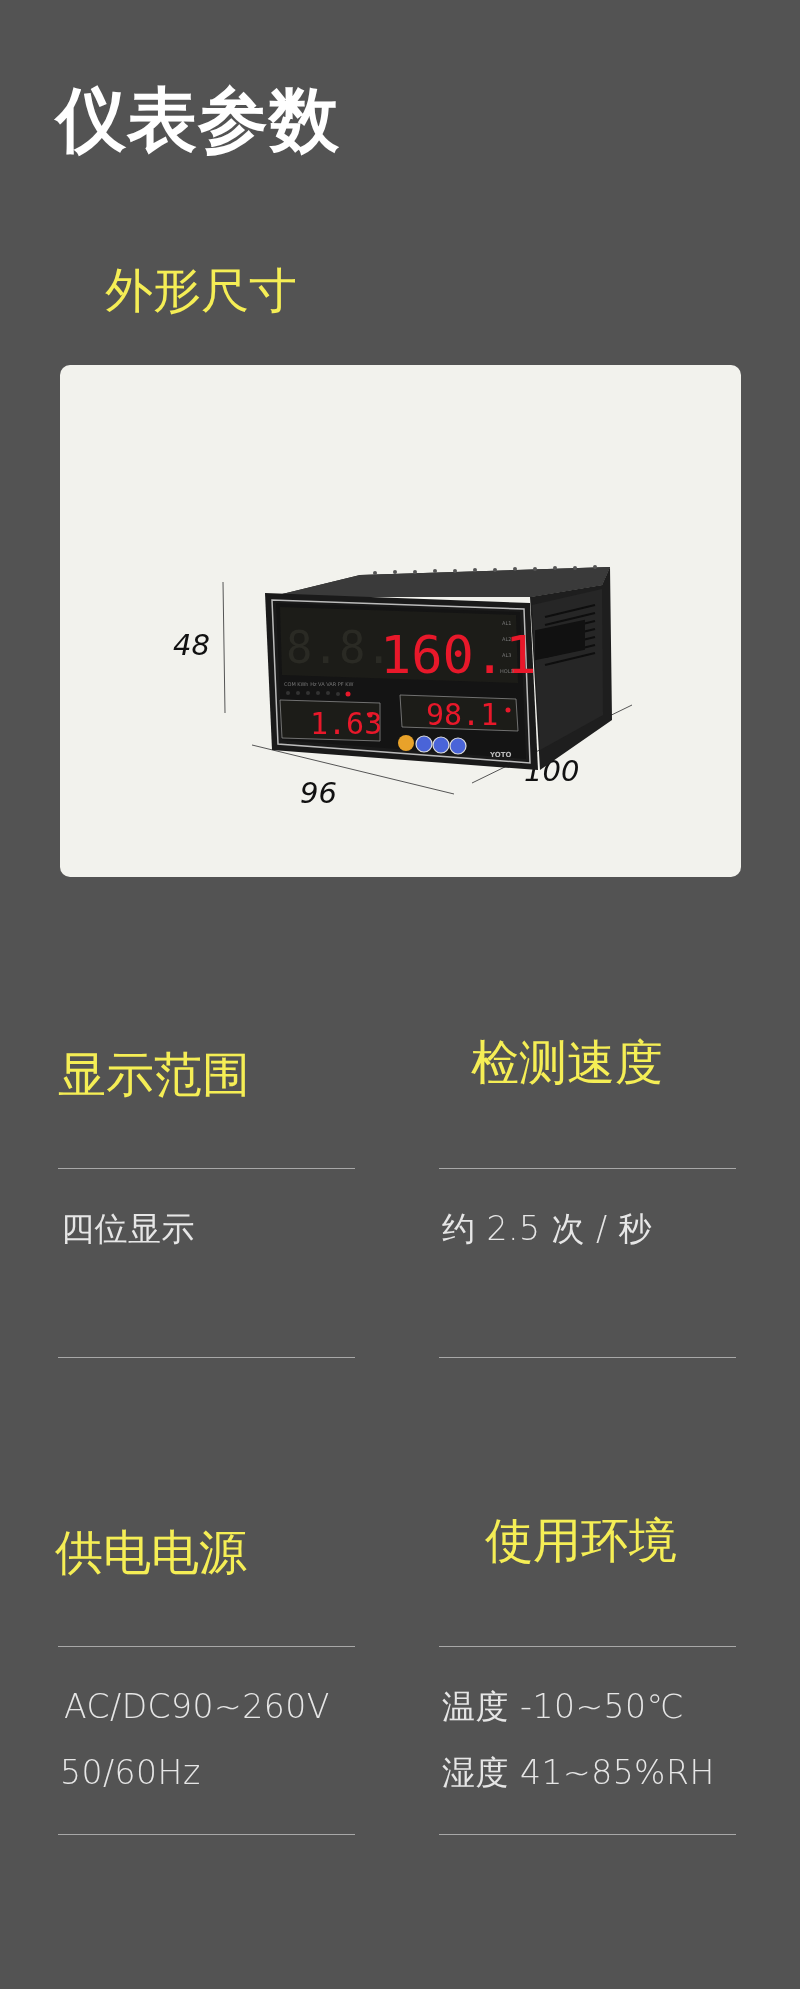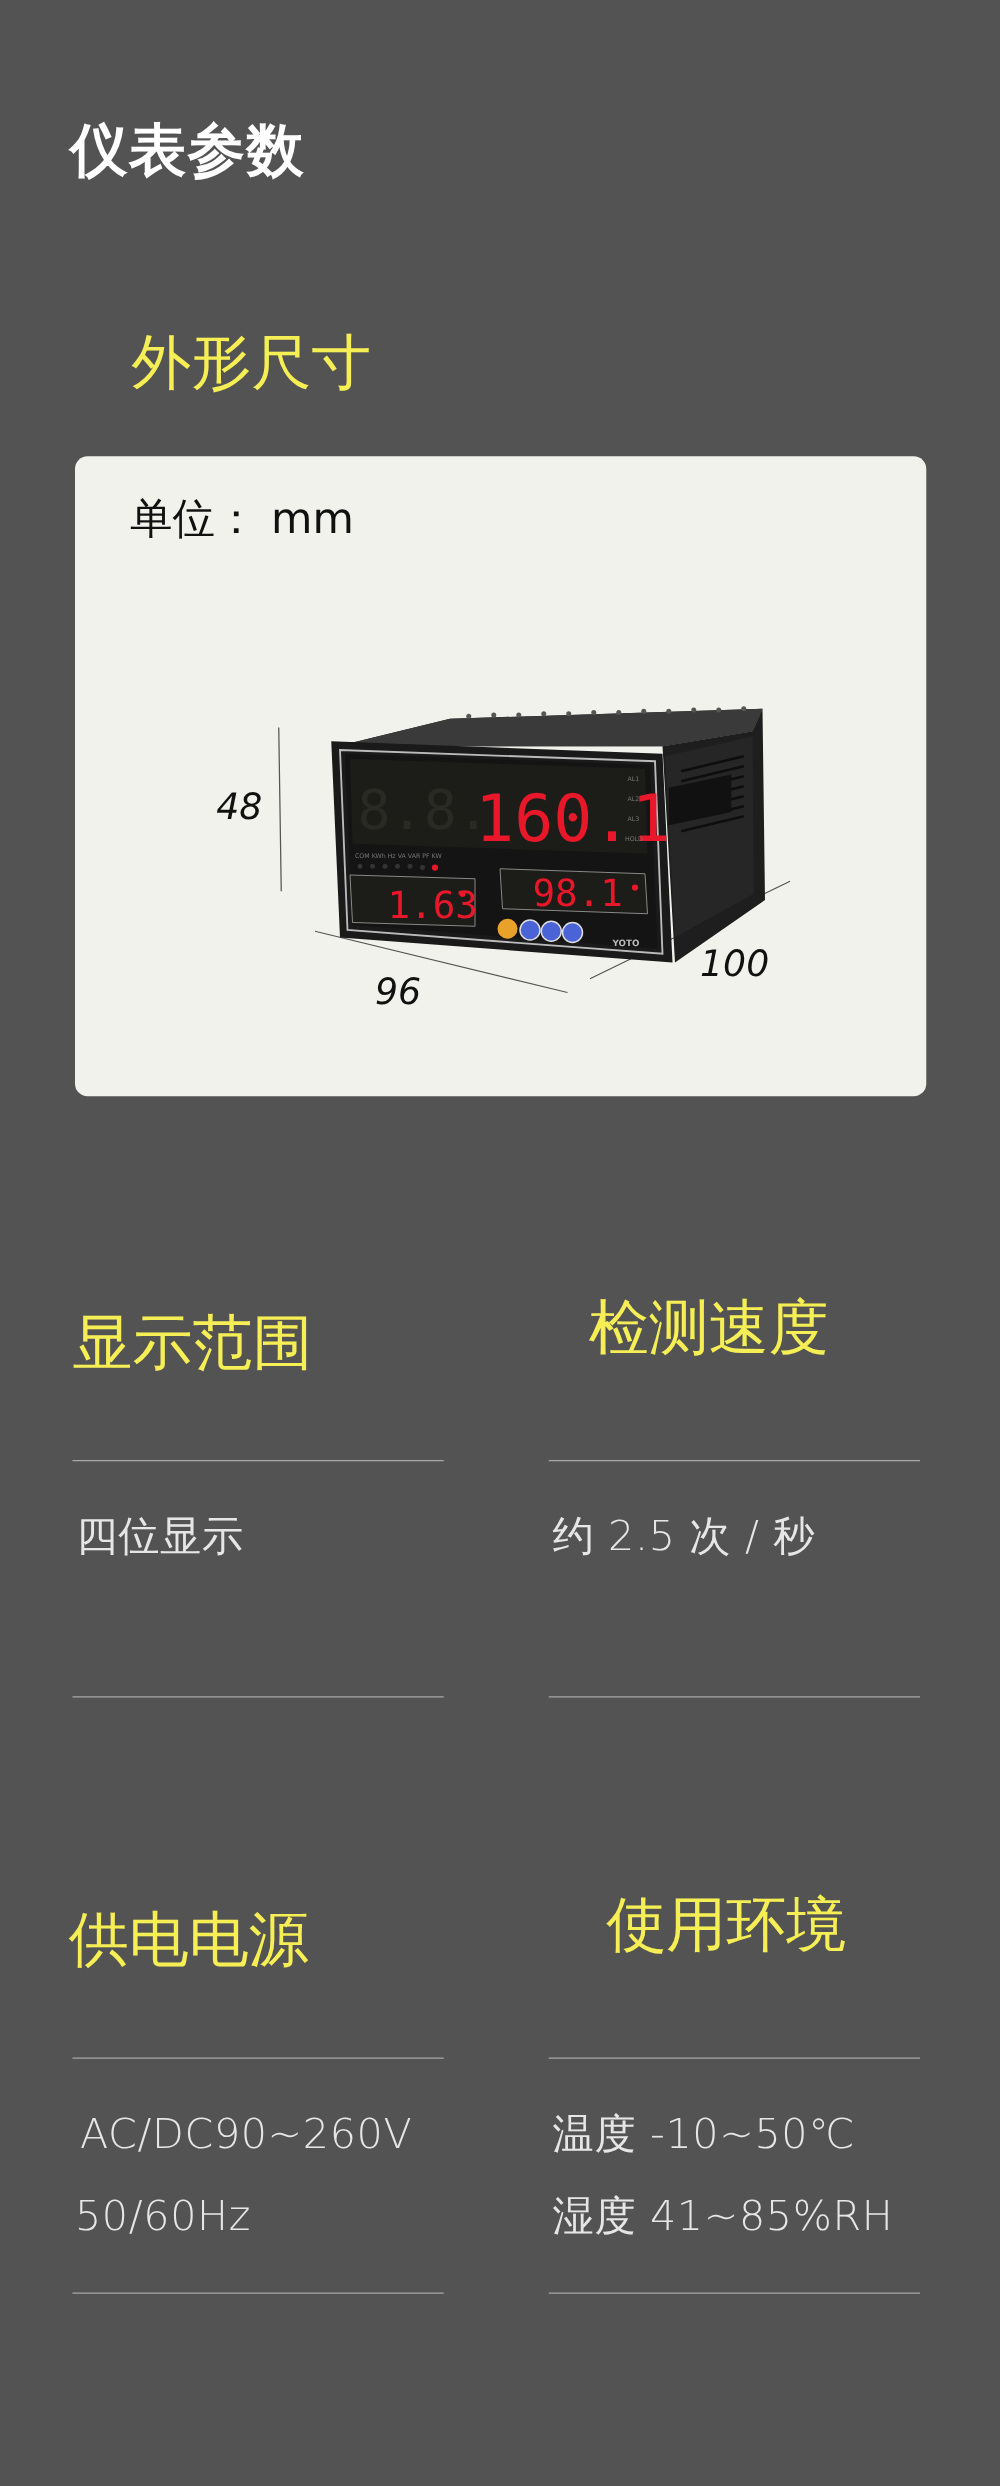--- a/index.html
+++ b/index.html
@@ -6,21 +6,21 @@
     body {
       width: 800px; height: 1989px;
       background: #535353;
       position: relative;
       overflow: hidden;
       font-family: "DejaVu Sans", "Liberation Sans", sans-serif;
     }
     .abs { position: absolute; }
     .page-title {
       left: 56px; top: 78px;
-      font-size: 46px; line-height: 84px;
+      font-size: 70px; line-height: 84px;
       color: #ffffff; font-weight: bold;
       letter-spacing: 1px;
       white-space: nowrap;
     }
     .section-title {
       font-size: 48px; line-height: 56px;
       color: #f5ee55;
       white-space: nowrap;
     }
     .dim-title { left: 58px; top: 262px; margin-left: 47px; }
@@ -57,31 +57,30 @@
     .col-right { left: 439px; margin-left: 32px; }
   </style>
 </head>
 <body>
 
 <div class="abs page-title">仪表参数</div>
 
 <div class="abs section-title dim-title">外形尺寸</div>
 
 <div class="abs card">
-  <div class="abs unit-label">单位：  mm</div>
 
   <svg class="abs" style="left:0;top:0" width="681" height="512" viewBox="0 0 681 512">
     <line x1="163" y1="217" x2="165" y2="348" stroke="#555" stroke-width="1"></line>
     <line x1="192" y1="380" x2="394" y2="429" stroke="#555" stroke-width="1"></line>
     <line x1="412" y1="418" x2="572" y2="340" stroke="#555" stroke-width="1"></line>
   </svg>
 
   <div class="abs dim-label" style="left:113px;top:264px">48</div>
   <div class="abs dim-label" style="left:240px;top:412px">96</div>
-  <div class="abs dim-label" style="left:500px;top:390px">100</div>
+  <div class="abs dim-label" style="left:464px;top:390px">100</div>
 
   <svg class="abs" style="left:180px;top:180px" width="400" height="240" viewBox="0 0 400 240">
 
     <polygon points="30,52 120,30 370,22 362,40 290,52" fill="#2a2a2a"></polygon>
     <polygon points="30,52 290,52 362,40 370,22 120,30" fill="#3a3a3a"></polygon>
 
     <g fill="#555">
       <circle cx="135" cy="28" r="2"></circle>
         <circle cx="155" cy="27" r="2"></circle>
         <circle cx="175" cy="27" r="2"></circle>

